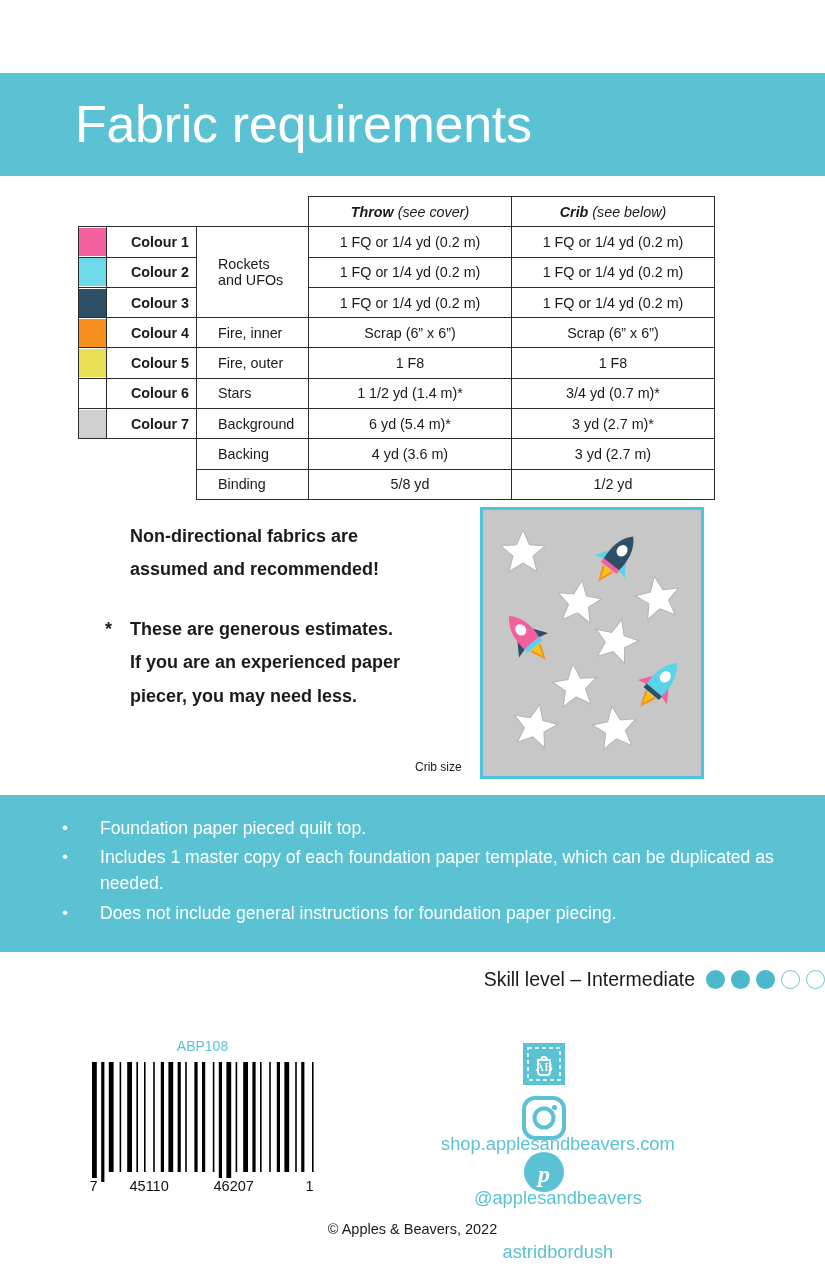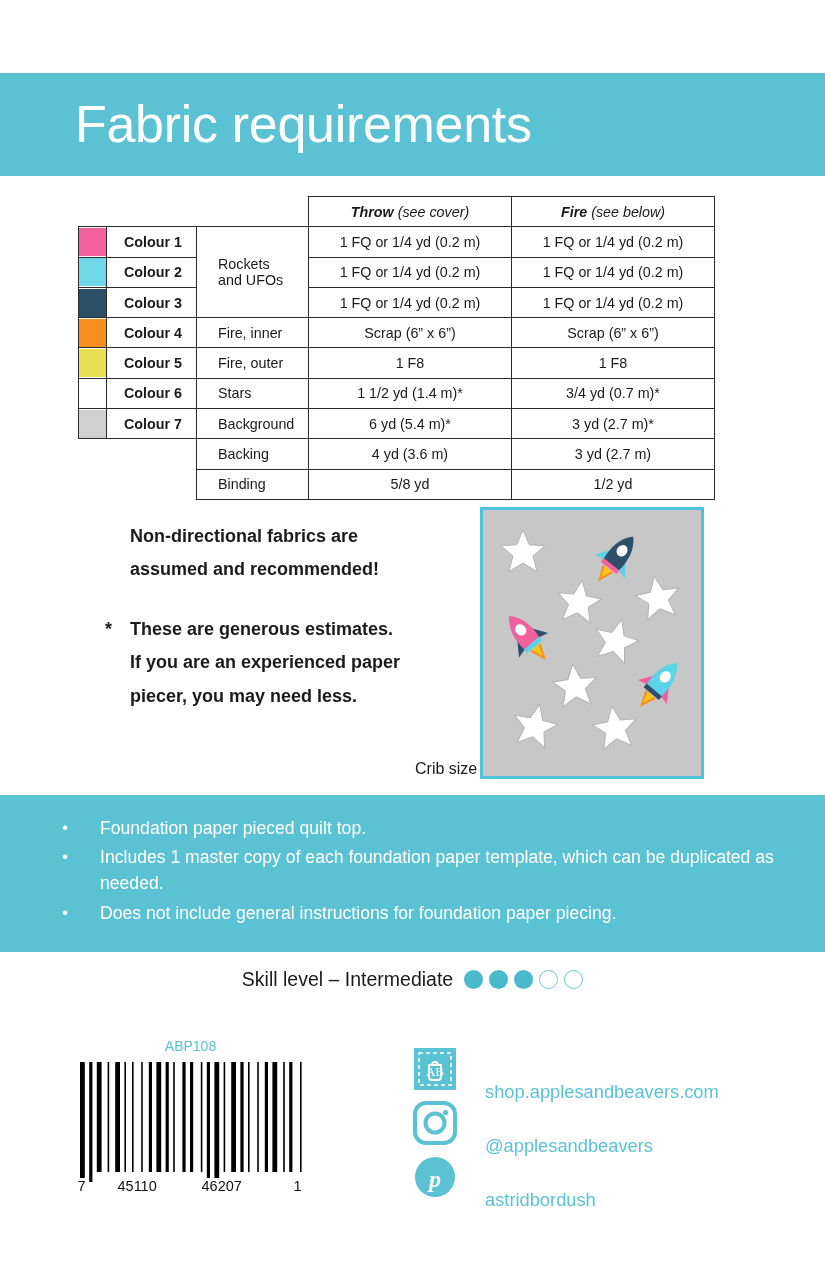--- a/index.html
+++ b/index.html
@@ -29,74 +29,74 @@
     font-size: 14.3px; color: #1a1a1a;
   }
   .fab-table td, .fab-table th {
     border: 1.4px solid #2b2b2b;
     padding: 0;
     height: 30.3px;
     font-weight: 400;
     vertical-align: middle;
   }
   .fab-table .c-swatch { width: 28px; padding:0; }
-  .fab-table .c-name   { width: 90px; text-align: left; padding-left: 17px; font-weight: 700; }
+  .fab-table .c-name   { width: 90px; text-align: left; padding-left: 24px; font-weight: 700; }
   .fab-table .c-use    { width: 112px; text-align: left; padding-left: 21px; }
   .fab-table .c-val    { width: 203px; text-align: center; }
   .fab-table .nb       { border: none; }
   .fab-table th.hdr    { text-align: center; font-weight: 400; font-style: italic; }
   .fab-table th.hdr b  { font-weight: 700; }
   .sw { display:block; width: 100%; height: 28px; }
 
   
   .notes { position: absolute; left: 130px; top: 520px; font-size: 18px; color:#1a1a1a; line-height: 1.86; font-weight: bold; }
   .notes .star-note { position: relative; margin-top: 26px; }
   .notes .star-mark { position: absolute; left: -25px; top: 0; }
 
   
   .quilt-wrap { position: absolute; left: 480px; top: 507px; width: 224px; height: 272px; }
   .quilt-frame {
     position:absolute; inset:0;
     border: 3px solid #4ec3dd;
     background: #c7c7c7;
   }
-  .quilt-caption { position: absolute; left: 415px; top: 760px; font-size: 16px; color:#1a1a1a; }
+  .quilt-caption { position: absolute; left: 415px; top: 760px; font-size: 12px; color:#1a1a1a; }
 
   
   .bullets-band {
     position: absolute; left: 0; top: 795px; width: 825px; height: 157px;
     background: #5bc2d4;
   }
   .bullets { position: absolute; left: 62px; top: 815px; width: 730px; color:#fff; font-size: 17.6px; line-height: 1.49; }
   .bullet-row { display: flex; align-items: flex-start; margin-bottom: 3px; }
   .bullet-dot { width: 38px; flex: 0 0 38px; text-align: left; font-size: 17px; line-height: 1.49; }
   .bullet-txt { flex: 1; }
 
   
-  .skill { position: absolute; left: 0; top: 968px; width: 825px; text-align: center;
+  .skill { position: absolute; left: 0; top: 968px; width: 825px; text-align: right;
            font-size: 19.5px; color:#1a1a1a; }
   .skill-inner { display: inline-flex; align-items: center; gap: 11px; }
   .dots { display: inline-flex; gap: 6px; align-items: center; }
   .dot { width: 19px; height: 19px; border-radius: 50%; }
   .dot.on { background: #4ab9cc; }
   .dot.off { background: transparent; border: 1.8px solid #6cc6d4; }
 
   
-  .barcode-block { position: absolute; left: 68px; top: 1038px; width: 245px; }
+  .barcode-block { position: absolute; left: 80px; top: 1038px; width: 245px; }
   .barcode-sku { text-align: center; color: #5bc2d4; font-size: 14px; margin-bottom: 4px; }
   .barcode-img { position: relative; width: 230px; height: 135px; margin: 0 auto; }
   .barcode-img svg { display:block; }
   .barcode-digits {
     position: relative; width: 230px; margin: 0 auto; height: 16px;
   }
   .bd { position: absolute; font-size: 14.5px; color:#111; top: -15px; background:#fff; padding: 0 2px;}
 
   
   .social { position: absolute; left: 413px; top: 1042px; }
-  .social-row { display: flex; align-items: center; height: 53px; margin-bottom: 1px; }
+  .social-row { display: flex; align-items: center; height: 53px; margin-bottom: 1px; flex-direction: column; }
   .social-icon { width: 44px; height: 44px; flex: 0 0 44px; }
   .social-text { margin-left: 28px; color: #5bc2d4; font-size: 18.3px; margin-top: 47px; }
 
   .copyright { position: absolute; left: 0; top: 1221px; width: 825px; text-align: center;
                font-size: 14.5px; color: #1a1a1a; }
 </style>
 </head>
 <body>
 
 <div class="page">
@@ -107,21 +107,21 @@
   <table class="fab-table">
     <tbody>
         <tr>
       <td class="nb"></td>
       <td class="nb"></td>
       <td class="nb"></td>
       <th class="hdr c-val">
         <b>Throw</b><span> (see cover)</span>
       </th>
       <th class="hdr c-val">
-        <b>Fire</b><span> (see below)</span>
+        <b>Crib</b><span> (see below)</span>
       </th>
     </tr>
 
     <tr>
       <td class="c-swatch">
             <span class="sw" id="sw0" style="background: rgb(242, 96, 158);"></span>
           </td>
       <td class="c-name">Colour 1</td>
       <td class="c-use" rowspan="3">
         <div>Rockets</div>
@@ -386,13 +386,14 @@
       <span class="social-icon">
         <svg width="44" height="44" viewBox="0 0 44 44">
           <circle cx="22" cy="22" r="20" fill="#5bc2d4"></circle>
           <text x="22" y="32" font-family="Liberation Serif, serif" font-style="italic" font-weight="bold" font-size="24" fill="#ffffff" text-anchor="middle">p</text>
         </svg>
       </span>
       <span class="social-text">astridbordush</span>
     </div>
   </div>
 
+  <div class="copyright">© Apples &amp; Beavers, 2022</div>
 </div>
 
 </body></html>

